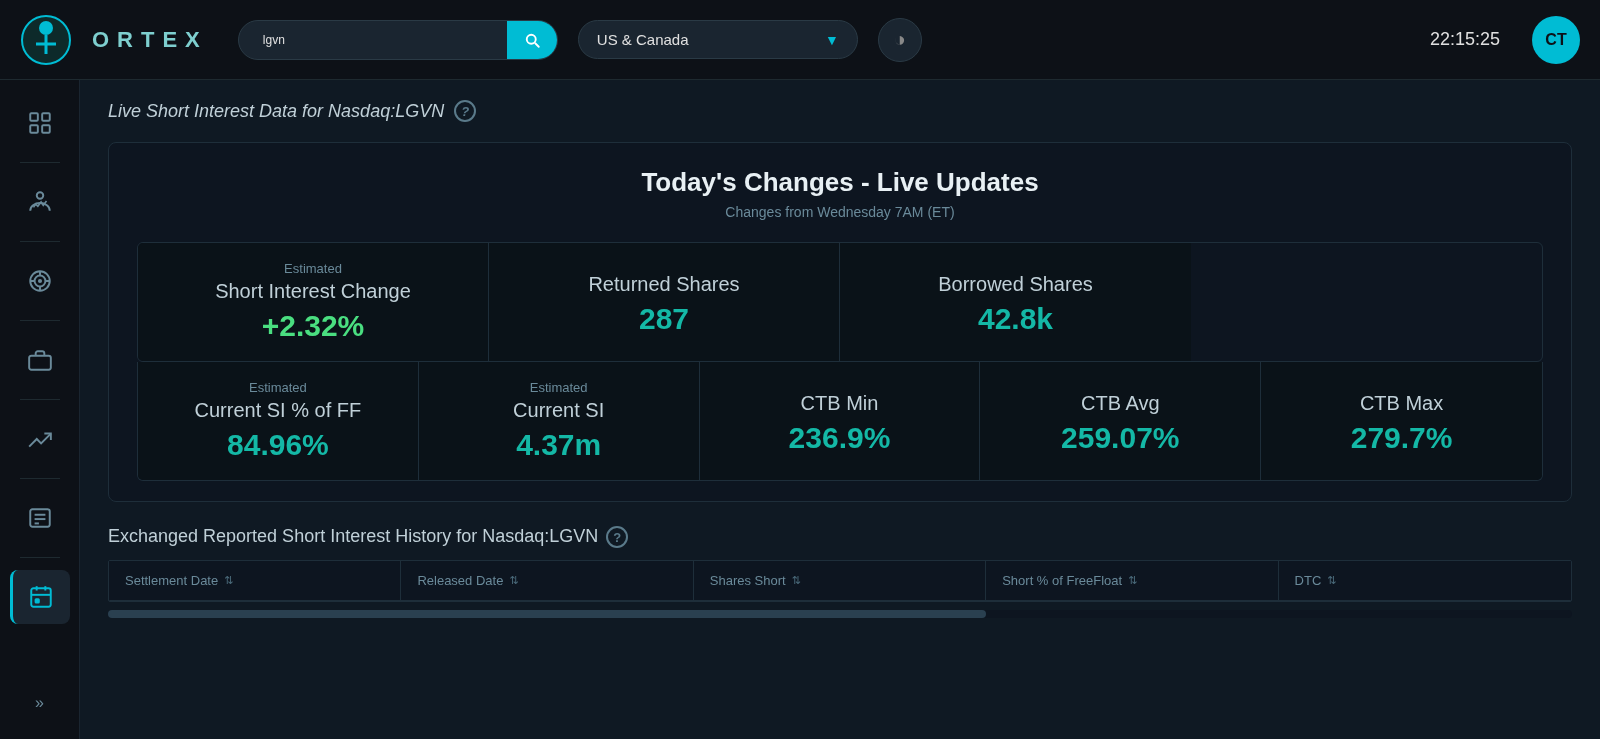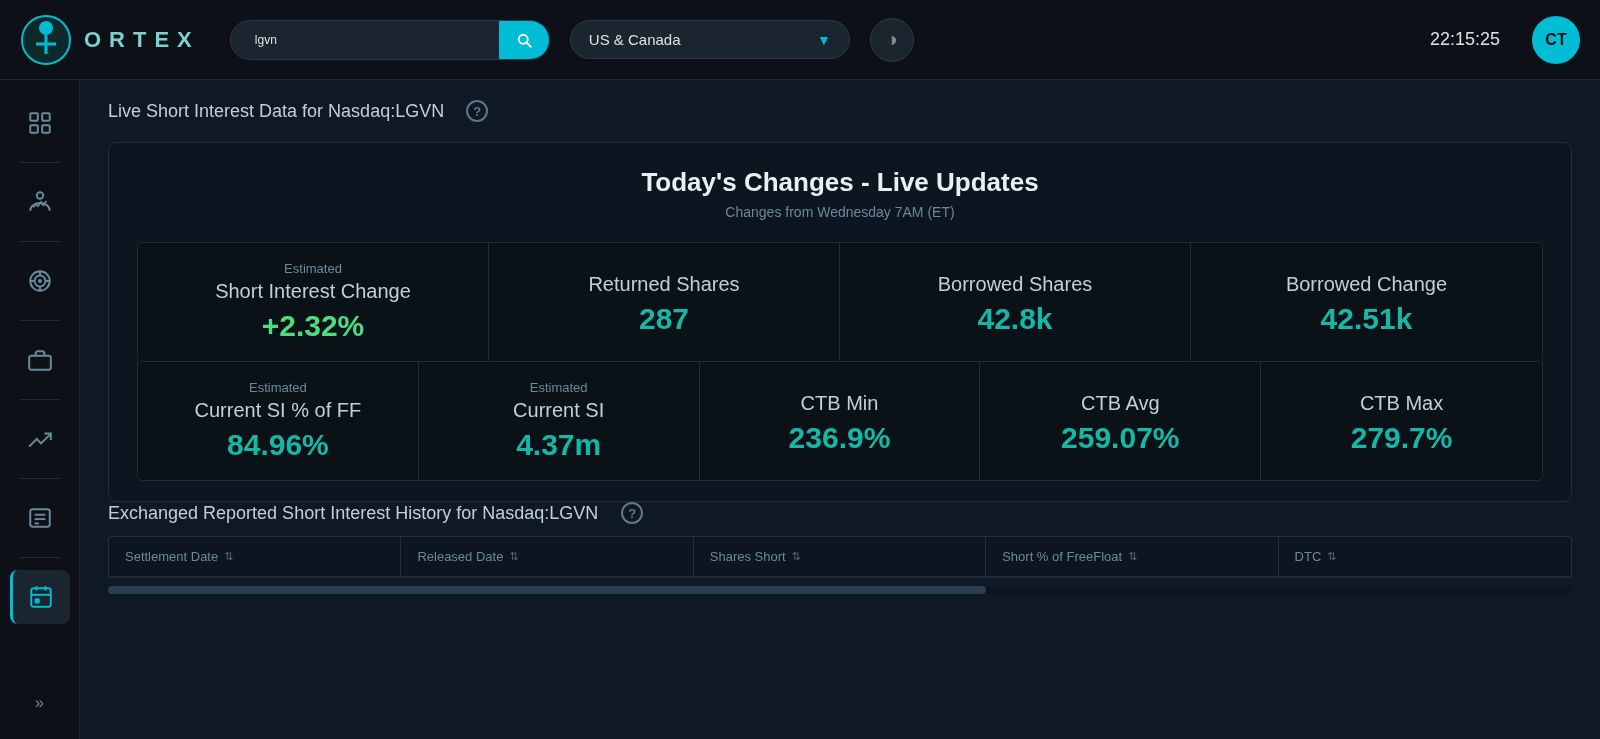--- a/index.html
+++ b/index.html
@@ -21,21 +21,21 @@
       display: flex;
       align-items: center;
       padding: 0 20px;
       gap: 20px;
       border-bottom: 1px solid #1e2a30;
       flex-shrink: 0;
     }
     .logo-area {
       display: flex;
       align-items: center;
-      gap: 12px;
+      gap: 20px;
       margin-right: 10px;
     }
     .logo-icon {
       width: 52px;
       height: 52px;
     }
     .logo-text {
       color: #7ecfcf;
       font-size: 22px;
       font-weight: 700;
@@ -178,22 +178,23 @@
     .content {
       flex: 1;
       overflow-y: auto;
       padding: 20px 28px;
       background: #0f1923;
     }
 
     .section-header {
       display: flex;
       align-items: center;
-      gap: 22px;
+      gap: 10px;
       margin-bottom: 20px;
+      font-style: italic;
     }
     .section-title {
       font-size: 18px;
       font-weight: 500;
       color: #c0d0d8;
     }
     .help-icon {
       width: 22px;
       height: 22px;
       border-radius: 50%;
@@ -206,20 +207,21 @@
       cursor: pointer;
       font-weight: 700;
     }
 
     
     .live-panel {
       background: #0d1520;
       border: 1px solid #1e2e3a;
       border-radius: 8px;
       padding: 24px 28px 20px;
+      margin-bottom: 24px;
     }
     .live-title {
       text-align: center;
       font-size: 26px;
       font-weight: 600;
       color: #e8f0f4;
       margin-bottom: 6px;
     }
     .live-subtitle {
       text-align: center;
@@ -274,22 +276,21 @@
     .stat-value {
       font-size: 30px;
       font-weight: 600;
       color: #14b8a6;
     }
     .stat-value.green { color: #4ade80; }
 
     
     .exchange-header {
       display: flex;
-      align-items: center;
-      gap: 23px;
+      gap: 8px;
       margin-bottom: 12px;
     }
     .exchange-title {
       font-size: 18px;
       font-weight: 500;
       color: #c0d0d8;
     }
 
     .table-container {
       background: #0a1218;
@@ -459,25 +460,20 @@
           <div class="stat-label-main">Returned Shares</div>
           <div class="stat-value">287</div>
         </div>
 
         <div class="stat-cell">
           <div class="stat-label"></div>
           <div class="stat-label-main">Borrowed Shares</div>
           <div class="stat-value">42.8k</div>
         </div>
 
-        <div class="stat-cell">
-          <div class="stat-label"></div>
-          <div class="stat-label-main">Borrowed Change</div>
-          <div class="stat-value">42.51k</div>
-        </div>
 
       </div>
 
       <div class="stats-grid-bottom">
 
         <div class="stat-cell">
           <div class="stat-label">Estimated</div>
           <div class="stat-label-main">Current SI % of FF</div>
           <div class="stat-value">84.96%</div>
         </div>

